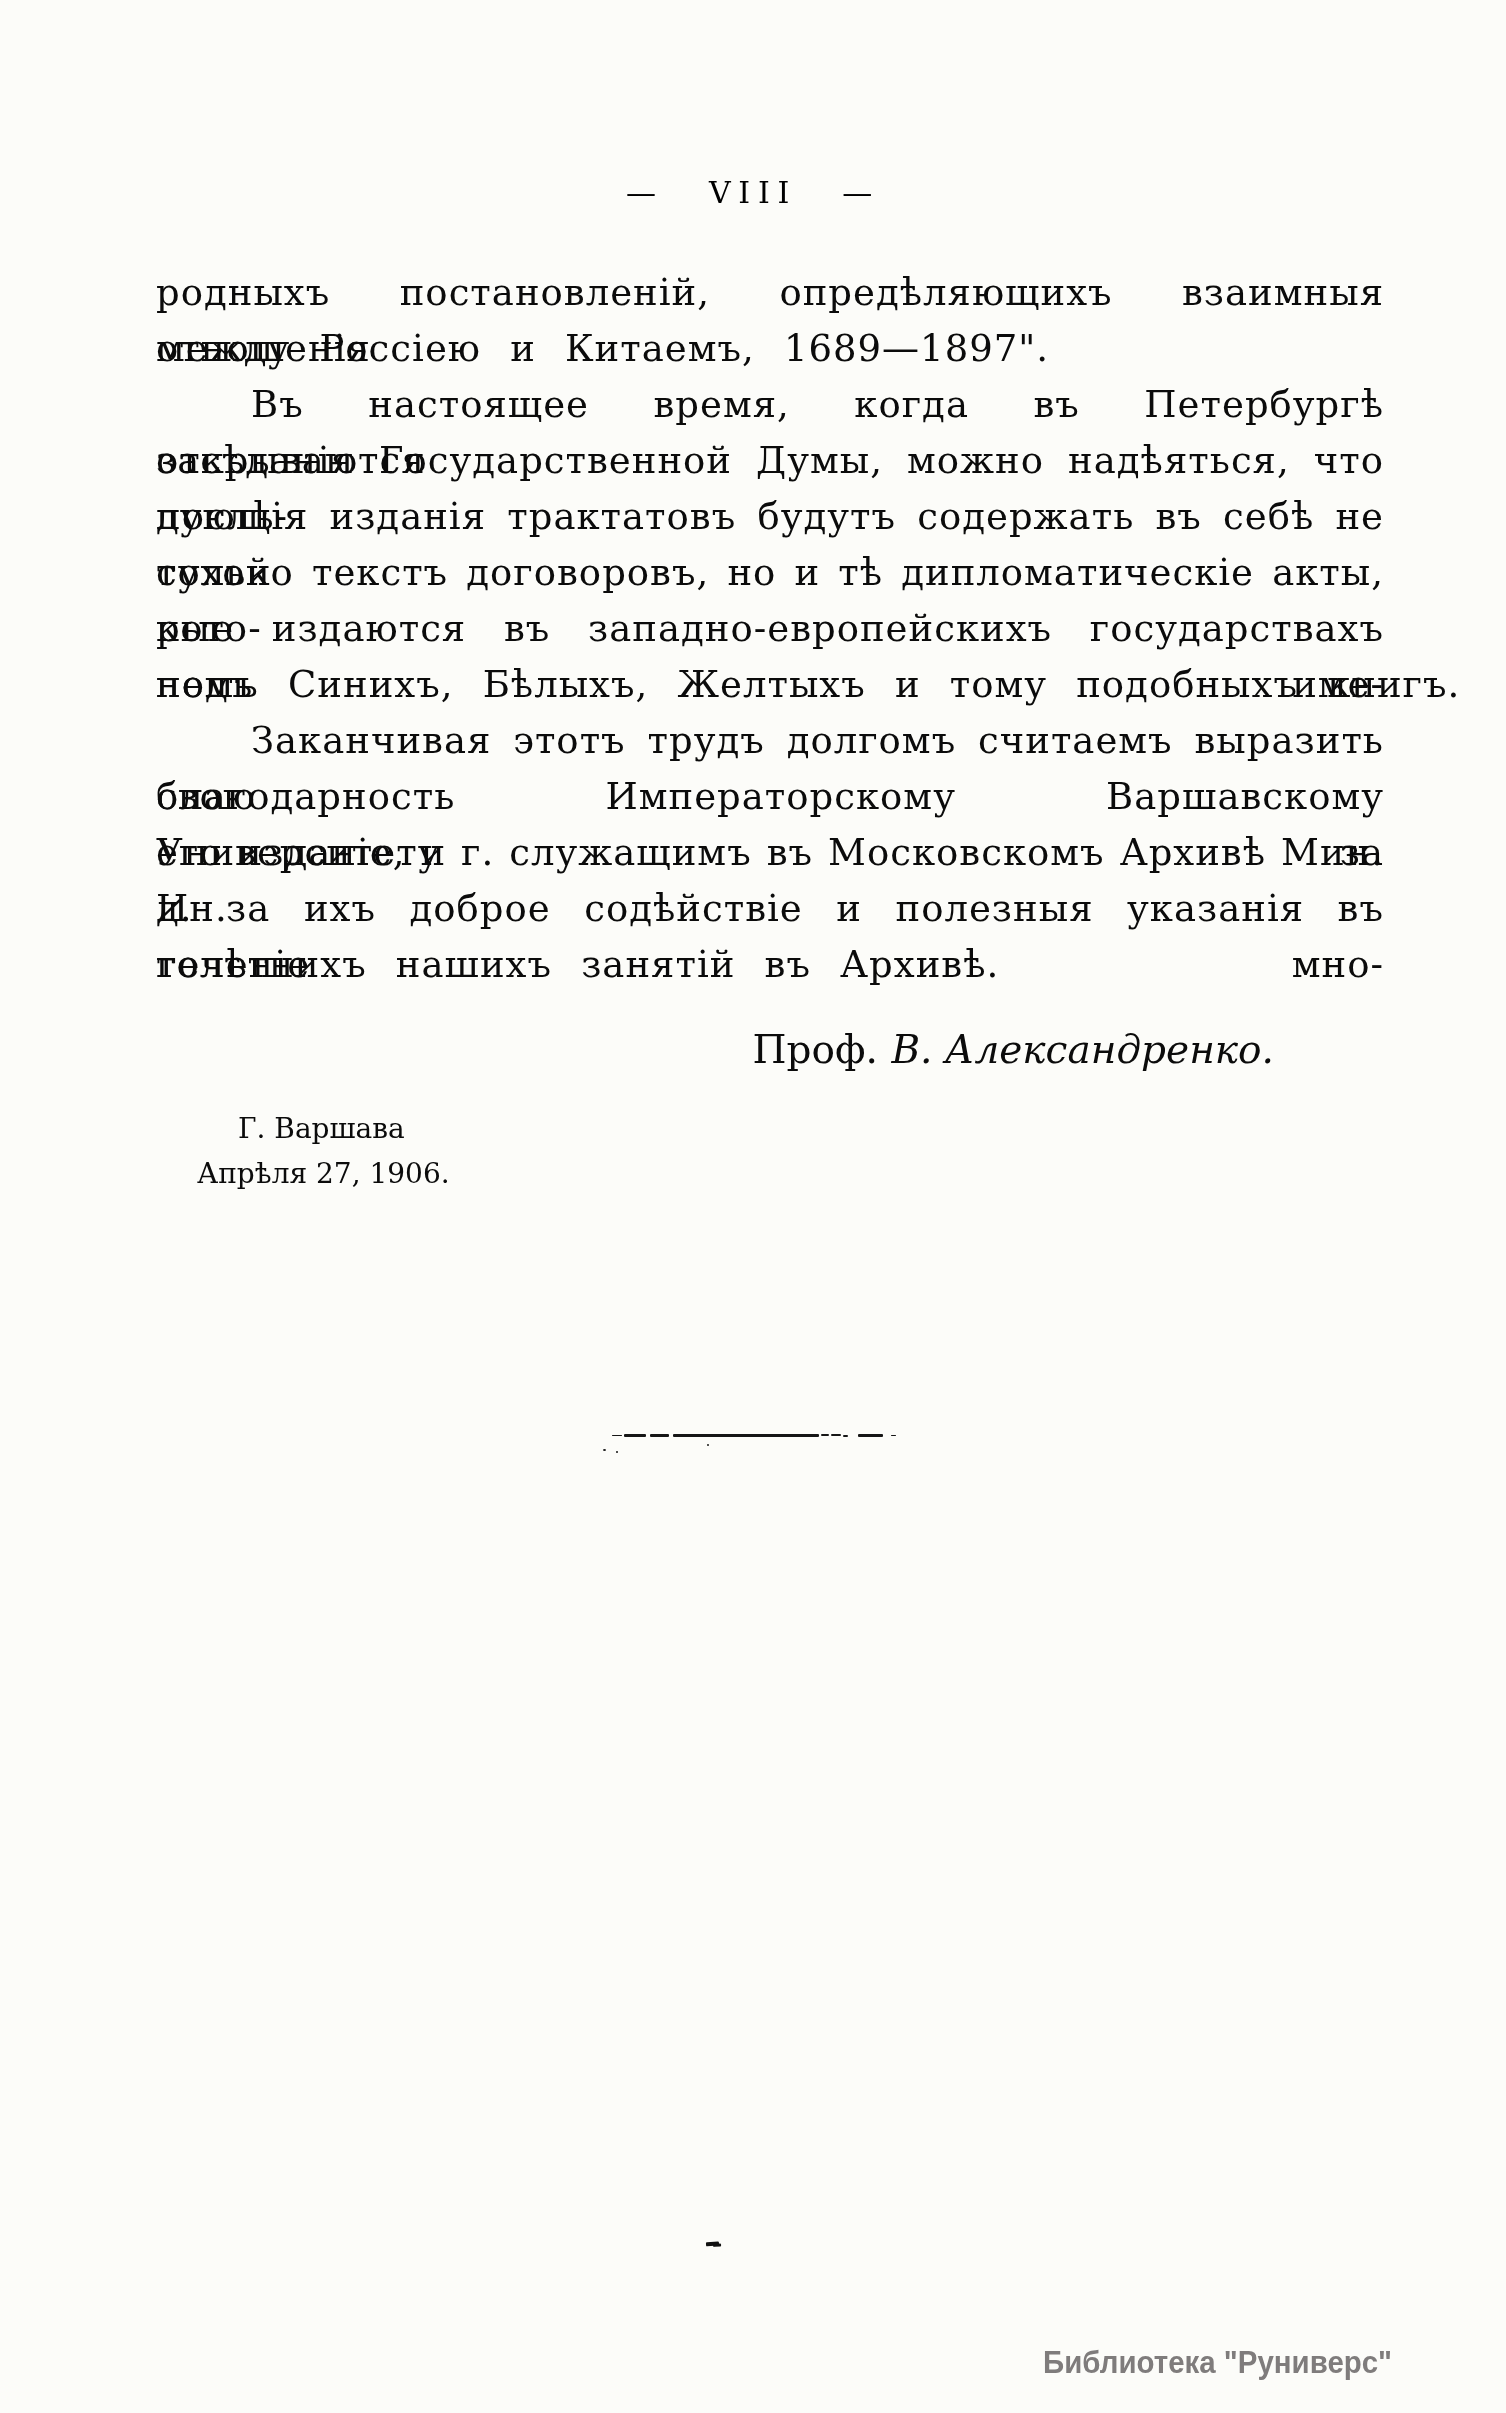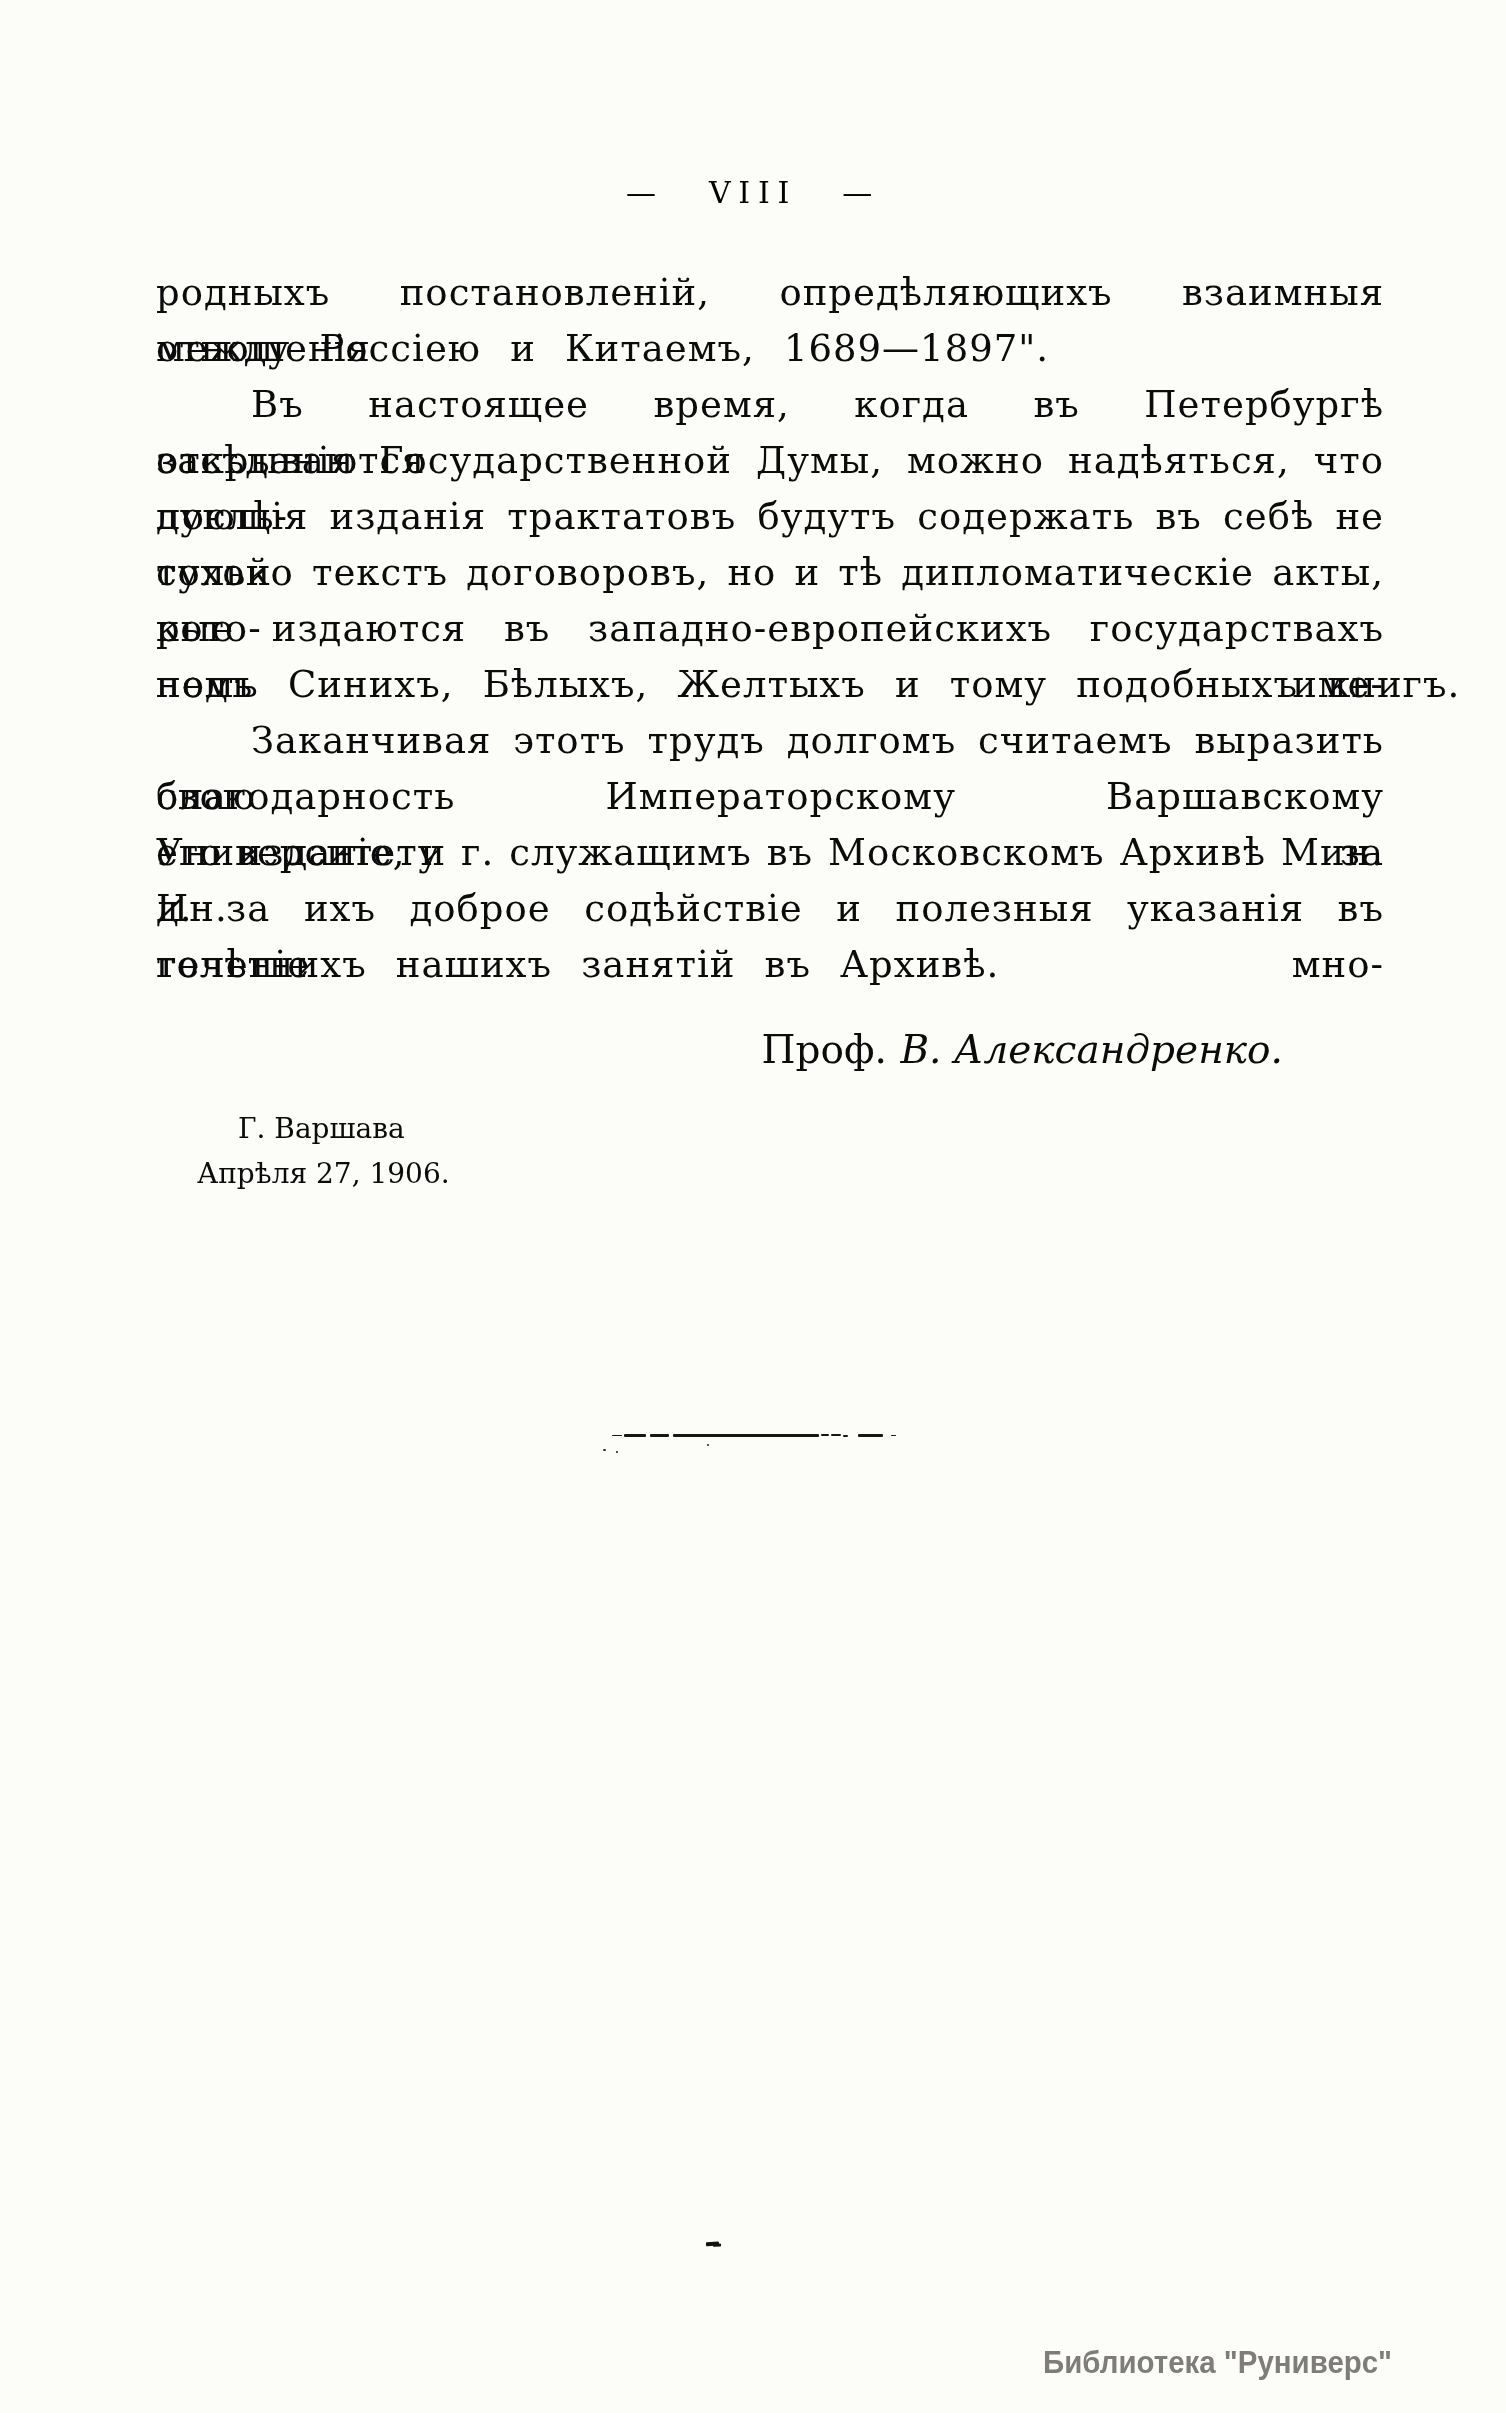--- a/index.html
+++ b/index.html
@@ -50,21 +50,21 @@
   }
   .line.plain {
     text-align: left;
     word-spacing: 16.4px;
   }
   .line.indent { text-indent: 95px; }
 
   
   .signature {
     position: absolute;
-    left: 153px;
+    left: 144px;
     top: 1027px;
     width: 1130px;
     text-align: right;
     font-size: 39px;
     white-space: nowrap;
   }
   .signature .sig-name {
     font-style: italic;
     margin-left: 13.5px;
   }

